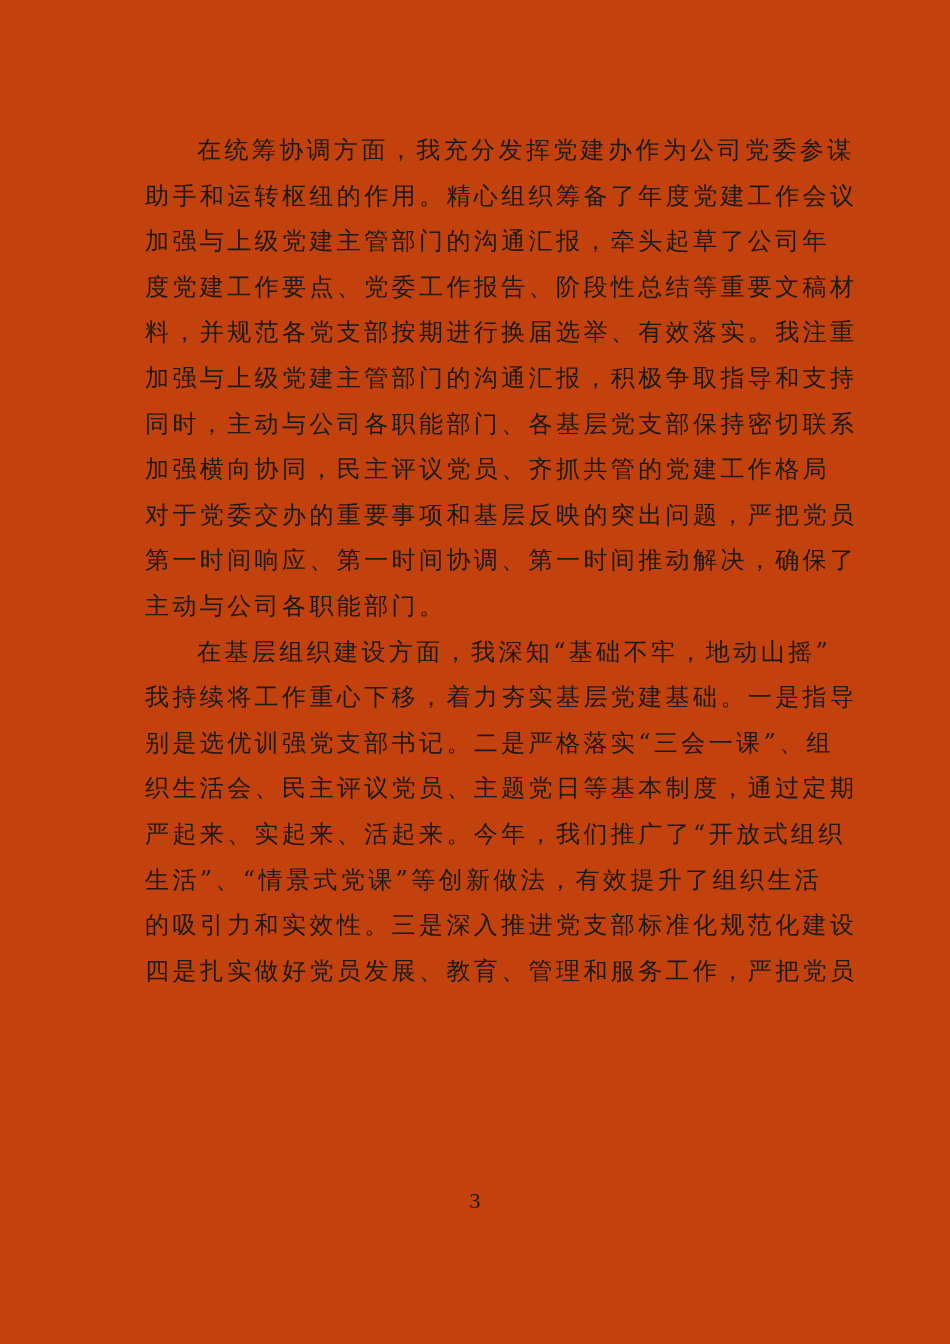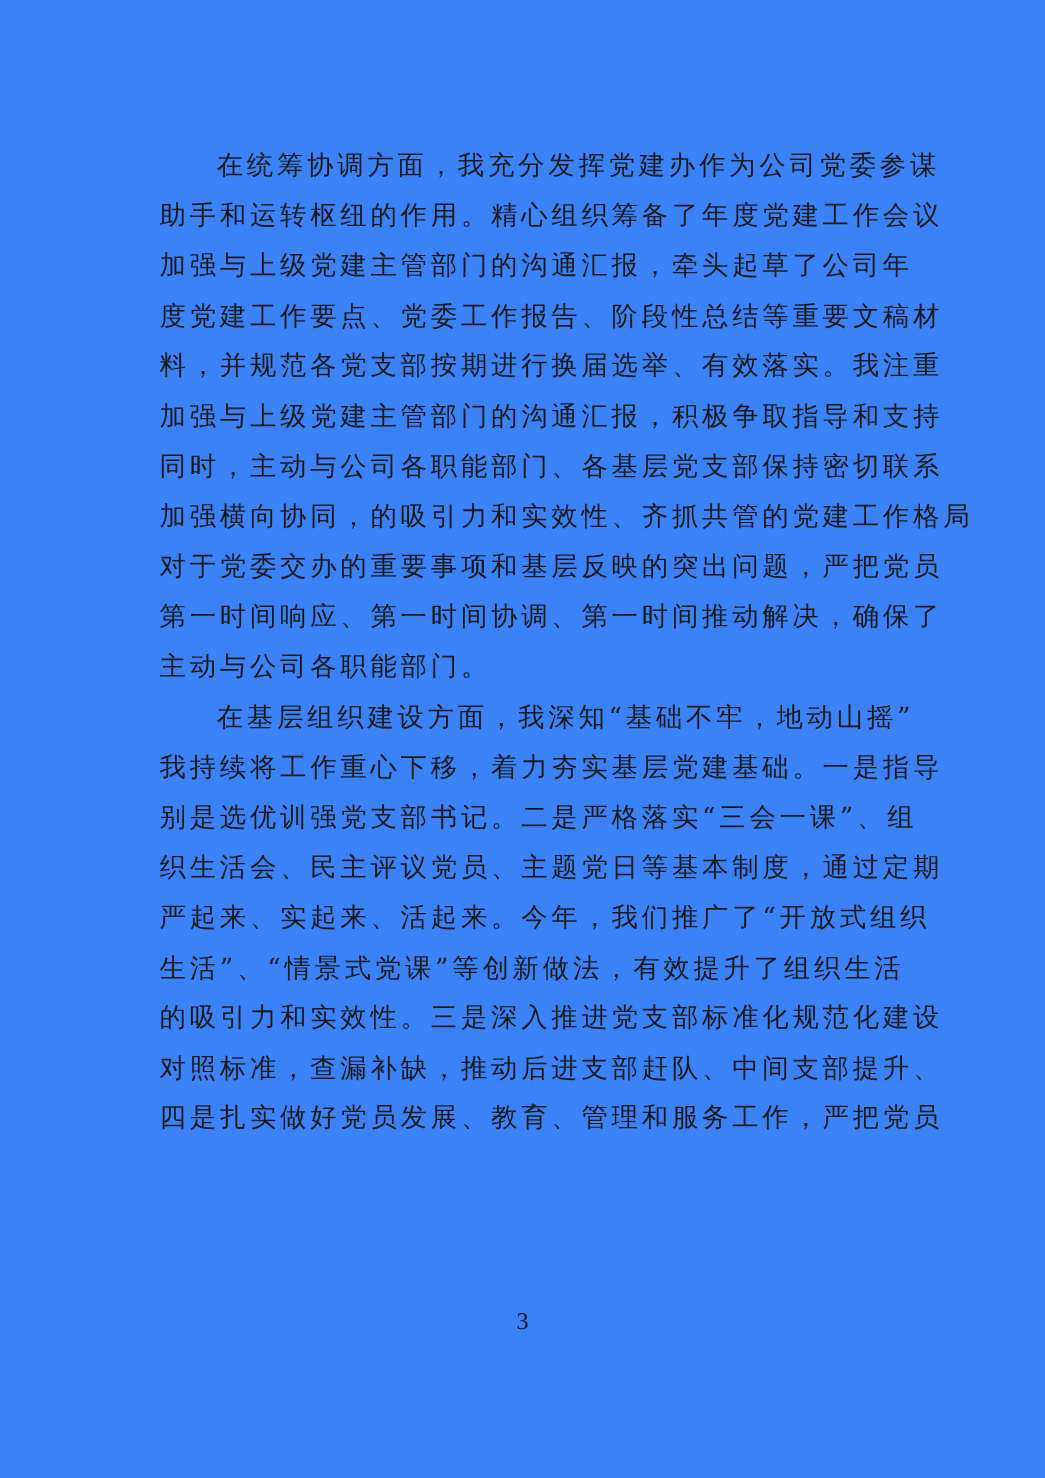--- a/index.html
+++ b/index.html
@@ -14,21 +14,21 @@
     overflow: hidden;
     font-family: "DejaVu Serif", "Liberation Serif", serif;
     color: #1a1a1a;
   }
   .page {
     position: absolute;
     left: 0;
     top: 0;
     width: 950px;
     height: 1344px;
-    background: #3b82f6;
+    background: #c2410c;
   }
   .content {
     position: absolute;
     left: 145px;
     top: 128px;
     width: 665px;
   }
   .line {
     display: block;
     height: 45.6px;
@@ -63,34 +63,33 @@
   <div class="content">
 
     <div>
       <span class="line indent">在统筹协调方面，我充分发挥党建办作为公司党委参谋</span>
       <span class="line">助手和运转枢纽的作用。精心组织筹备了年度党建工作会议</span>
       <span class="line">加强与上级党建主管部门的沟通汇报，牵头起草了公司年</span>
       <span class="line">度党建工作要点、党委工作报告、阶段性总结等重要文稿材</span>
       <span class="line">料，并规范各党支部按期进行换届选举、有效落实。我注重</span>
       <span class="line">加强与上级党建主管部门的沟通汇报，积极争取指导和支持</span>
       <span class="line">同时，主动与公司各职能部门、各基层党支部保持密切联系</span>
-      <span class="line">加强横向协同，的吸引力和实效性、齐抓共管的党建工作格局</span>
+      <span class="line">加强横向协同，民主评议党员、齐抓共管的党建工作格局</span>
       <span class="line">对于党委交办的重要事项和基层反映的突出问题，严把党员</span>
       <span class="line">第一时间响应、第一时间协调、第一时间推动解决，确保了</span>
       <span class="line last">主动与公司各职能部门。</span>
     </div>
 
     <div>
       <span class="line indent">在基层组织建设方面，我深知“基础不牢，地动山摇”</span>
       <span class="line">我持续将工作重心下移，着力夯实基层党建基础。一是指导</span>
       <span class="line">别是选优训强党支部书记。二是严格落实“三会一课”、组</span>
       <span class="line">织生活会、民主评议党员、主题党日等基本制度，通过定期</span>
       <span class="line">严起来、实起来、活起来。今年，我们推广了“开放式组织</span>
       <span class="line">生活”、“情景式党课”等创新做法，有效提升了组织生活</span>
       <span class="line">的吸引力和实效性。三是深入推进党支部标准化规范化建设</span>
-      <span class="line">对照标准，查漏补缺，推动后进支部赶队、中间支部提升、</span>
       <span class="line">四是扎实做好党员发展、教育、管理和服务工作，严把党员</span>
     </div>
 
   </div>
 
   <div class="page-number">3</div>
 </div>
 
 </body></html>

